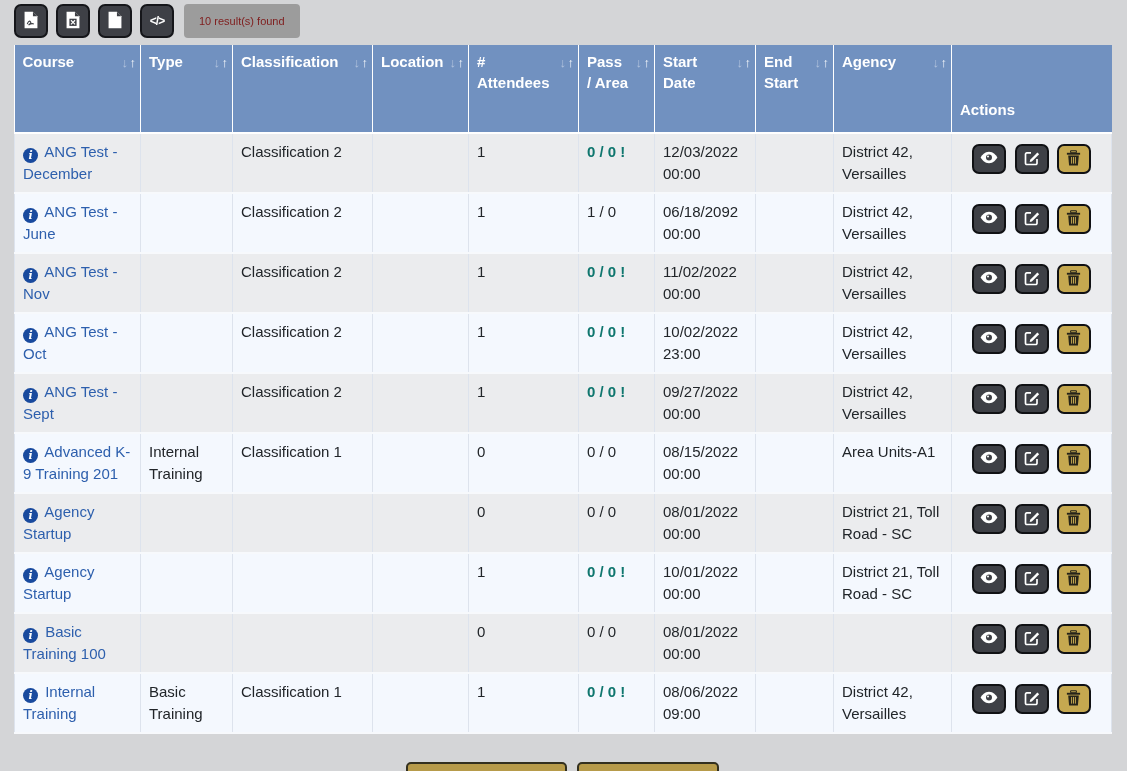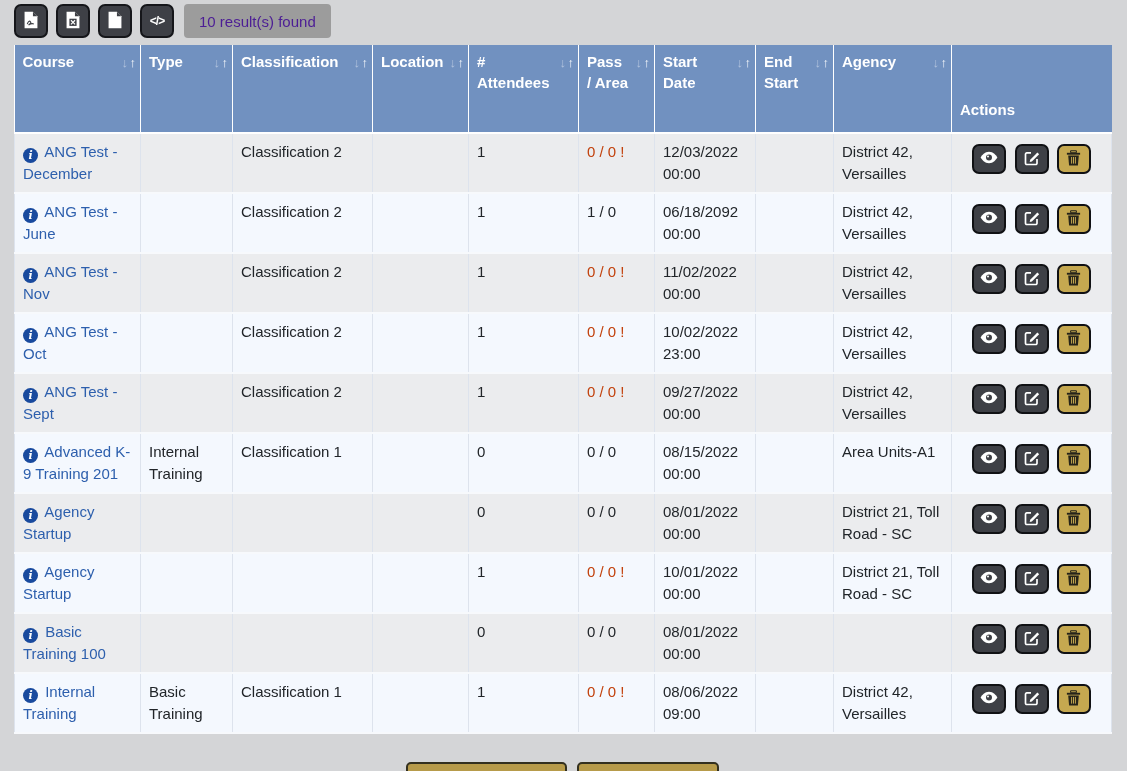--- a/index.html
+++ b/index.html
@@ -13,21 +13,21 @@
 
   
   .toolbar { display:flex; gap:8px; height:34px; margin-bottom:7px; align-items:stretch; }
   .tool-btn {
     width:34px; height:34px; background:#3e4046; border:2px solid #15161a;
     border-radius:7px; display:flex; align-items:center; justify-content:center;
     padding:0; cursor:pointer;
   }
   .code-glyph { color:#fff; font-weight:bold; font-size:12px; letter-spacing:-1px; }
   .badge {
-    background:#9c9c9c; color:#4c1d95; font-size:15px; border-radius:4px;
+    background:#9c9c9c; color:#7f1d1d; font-size:11px; border-radius:4px;
     padding:0 15px; display:flex; align-items:center; margin-left:2px;
   }
 
   
   table { border-collapse:collapse; table-layout:fixed; width:1097px; background:#fff; }
   col.c1{width:126px} col.c2{width:92px} col.c3{width:140px} col.c4{width:96px}
   col.c5{width:110px} col.c6{width:76px} col.c7{width:101px} col.c8{width:78px}
   col.c9{width:118px} col.c10{width:160px}
   thead th {
     background:#7191c0; color:#fff; font-weight:bold; font-size:15px; text-align:left;
@@ -50,21 +50,21 @@
   tbody td:last-child  { border-right:1px solid #dde3ed; }
   tbody tr:nth-child(odd)  { background:#ebecee; }
   tbody tr:nth-child(even) { background:#f4f8fe; }
 
   .course-link { color:#2d5fad; text-decoration:none; cursor:pointer; }
   .info-icon {
     display:inline-block; width:15px; height:15px; background:#194a9e; border-radius:50%;
     color:#fff; font-family:"DejaVu Serif",serif; font-style:italic; font-weight:bold;
     font-size:11px; line-height:15px; text-align:center; vertical-align:-2px; margin-right:3px;
   }
-  .pf-alert { color:#c2410c; font-weight:normal; }
+  .pf-alert { color:#0f766e; font-weight:bold; }
 
   .c-actions { text-align:center; padding-top:10px; }
   .act {
     width:34px; height:30px; border-radius:7px; display:inline-flex; align-items:center;
     justify-content:center; padding:0; margin:0 2px; cursor:pointer; vertical-align:top;
   }
   .act-dark { background:#3e4046; border:2px solid #101114; }
   .act-gold { background:#c5a850; border:2px solid #101114; }
 
   

